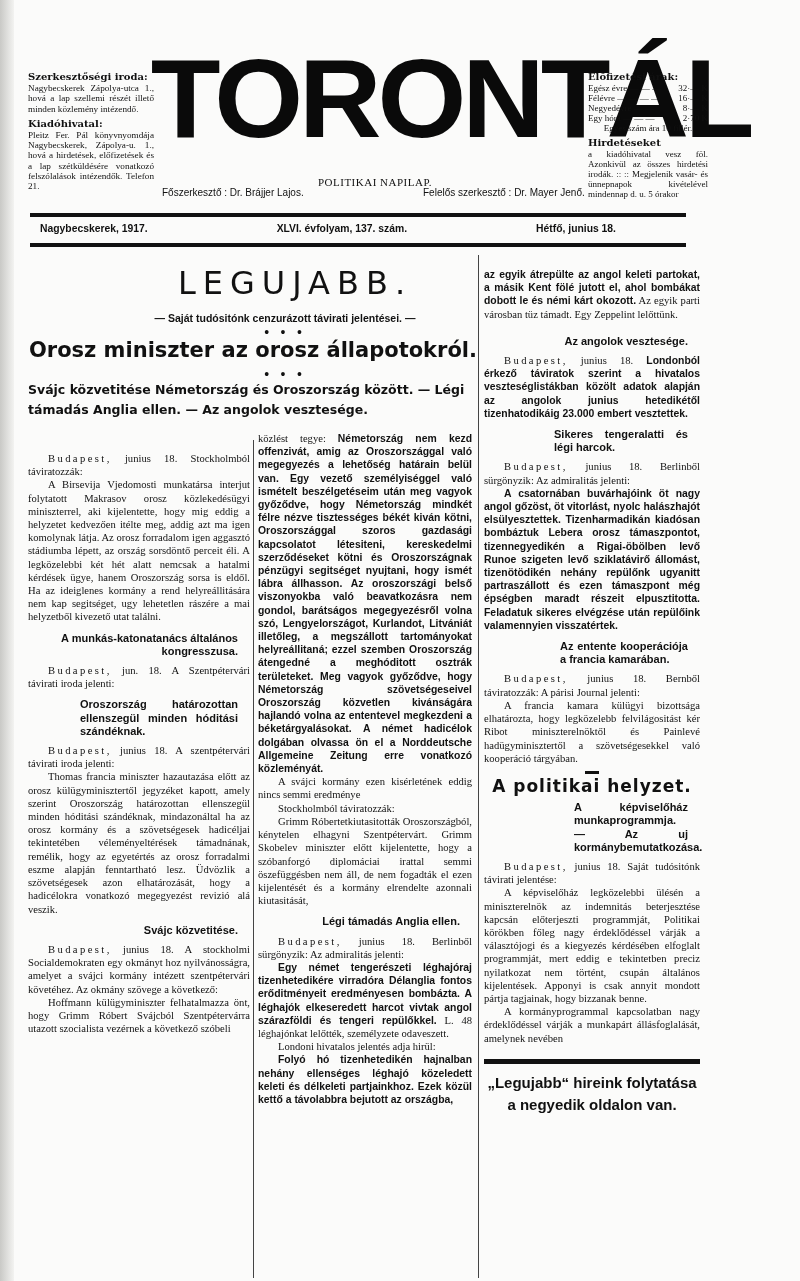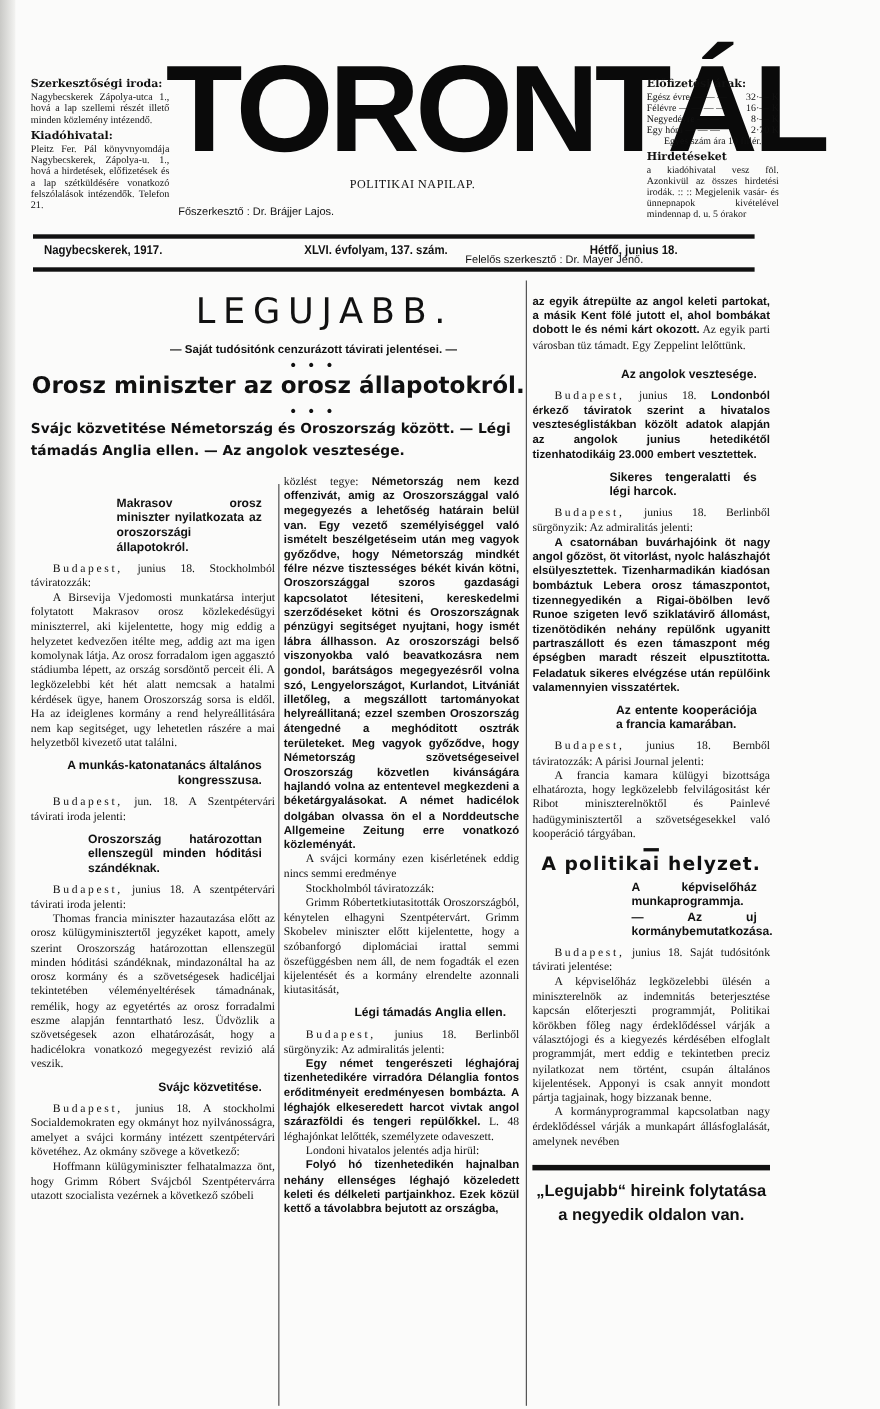--- a/index.html
+++ b/index.html
@@ -6,23 +6,23 @@
   body{width:800px;height:1281px;background:#fbfbfa;color:#111;font-family:"Liberation Serif",serif;position:relative;overflow:hidden;}
   .edge{position:absolute;left:0;top:0;width:14px;height:1281px;background:linear-gradient(90deg,#c9c9c6,#f3f3f1);}
   .abs{position:absolute;}
   
   .boxl{left:28px;top:72px;width:126px;font-size:9.2px;line-height:10.2px;text-align:justify;}
   .boxl h4,.boxr h4{margin:0 0 1px 0;text-align:left;font-size:10px;font-weight:bold;font-family:"DejaVu Serif",serif;}
   .boxl p,.boxr p{margin:0 0 5px 0;}
   .boxr{left:588px;top:72px;width:120px;font-size:9px;line-height:10px;}
   .price{display:flex;justify-content:space-between;}
   .title{left:155px;top:40px;width:430px;height:118px;text-align:center;font-family:"Liberation Sans",sans-serif;font-weight:bold;font-size:112px;line-height:118px;letter-spacing:-4px;transform:scaleX(1.02);color:#0a0a0a;}
-  .sub{left:300px;top:162px;width:150px;text-align:center;font-size:11px;letter-spacing:0.5px;}
+  .sub{left:300px;top:176px;width:150px;text-align:center;font-size:11px;letter-spacing:0.5px;}
   .ed1{left:162px;top:187px;font-family:"Liberation Sans",sans-serif;font-size:10px;}
-  .ed2{left:423px;top:187px;font-family:"Liberation Sans",sans-serif;font-size:10px;margin-top:44px;}
+  .ed2{left:423px;top:187px;font-family:"Liberation Sans",sans-serif;font-size:10px;}
   .rule{position:absolute;left:30px;width:656px;height:4px;background:#111;}
   .dateline{left:40px;top:222px;width:640px;display:flex;justify-content:space-between;font-family:"Liberation Sans",sans-serif;font-weight:bold;font-size:11.5px;transform:scaleX(0.9);transform-origin:left;}
   .dateline span{white-space:nowrap;}
   
   .leg{left:110px;top:264px;width:370px;text-align:center;font-family:"DejaVu Sans",sans-serif;font-weight:normal;font-size:32px;letter-spacing:7px;}
   .legsub{left:95px;top:312px;width:380px;text-align:center;font-family:"Liberation Sans",sans-serif;font-weight:bold;font-size:10.5px;}
   .dots{width:380px;left:95px;text-align:center;font-size:14px;font-weight:bold;letter-spacing:4px;line-height:10px;}
   .mainh{left:28px;top:338px;width:450px;text-align:center;font-family:"DejaVu Sans",sans-serif;font-weight:bold;font-size:21px;}
   .subh{left:28px;top:380px;width:450px;text-align:left;font-family:"DejaVu Sans",sans-serif;font-weight:bold;font-size:12.5px;line-height:20px;}
   .vline{position:absolute;width:1px;background:#444;}
@@ -94,21 +94,20 @@
 <div class="abs legsub">— Saját tudósitónk cenzurázott távirati jelentései. —</div>
 <div class="abs dots" style="top:328px;">• • •</div>
 <div class="abs mainh">Orosz miniszter az orosz állapotokról.</div>
 <div class="abs dots" style="top:370px;">• • •</div>
 <div class="abs subh">Svájc közvetitése Németország és Oroszország között. — Légi támadás Anglia ellen. — Az angolok vesztesége.</div>
 
 <div class="vline" style="left:253px;top:440px;height:838px;"></div>
 <div class="vline" style="left:478px;top:255px;height:1023px;"></div>
 
 <div class="col c1">
-  <h5 class="l" style="text-align:justify;margin-top:0;">Makrasov orosz miniszter nyilatkozata az oroszországi állapotokról.</h5>
   <p><span class="sp">Budapest,</span><span> junius 18. Stockholmból táviratozzák:</span></p>
   <p>A Birsevija Vjedomosti munkatársa interjut folytatott Makrasov orosz közlekedésügyi miniszterrel, aki kijelentette, hogy mig eddig a helyzetet kedvezően itélte meg, addig azt ma igen komolynak látja. Az orosz forradalom igen aggasztó stádiumba lépett, az ország sorsdöntő perceit éli. A legközelebbi két hét alatt nemcsak a hatalmi kérdések ügye, hanem Oroszország sorsa is eldől. Ha az ideiglenes kormány a rend helyreállitására nem kap segitséget, ugy lehetetlen rászére a mai helyzetből kivezető utat találni.</p>
   <h5>A munkás-katonatanács általános kongresszusa.</h5>
   <p><span class="sp">Budapest,</span><span> jun. 18. A Szentpétervári távirati iroda jelenti:</span></p>
   <h5 class="l" style="text-align:justify;padding-left:52px;">Oroszország határozottan ellenszegül minden hóditási szándéknak.</h5>
   <p><span class="sp">Budapest,</span><span> junius 18. A szentpétervári távirati iroda jelenti:</span></p>
   <p>Thomas francia miniszter hazautazása előtt az orosz külügyminisztertől jegyzéket kapott, amely szerint Oroszország határozottan ellenszegül minden hóditási szándéknak, mindazonáltal ha az orosz kormány és a szövetségesek hadicéljai tekintetében véleményeltérések támadnának, remélik, hogy az egyetértés az orosz forradalmi eszme alapján fenntartható lesz. Üdvözlik a szövetségesek azon elhatározását, hogy a hadicélokra vonatkozó megegyezést revizió alá veszik.</p>
   <h5>Svájc közvetitése.</h5>
   <p><span class="sp">Budapest,</span><span> junius 18. A stockholmi Socialdemokraten egy okmányt hoz nyilvánosságra, amelyet a svájci kormány intézett szentpétervári követéhez. Az okmány szövege a következő:</span></p>
   <p>Hoffmann külügyminiszter felhatalmazza önt, hogy Grimm Róbert Svájcból Szentpétervárra utazott szocialista vezérnek a következő szóbeli</p>

